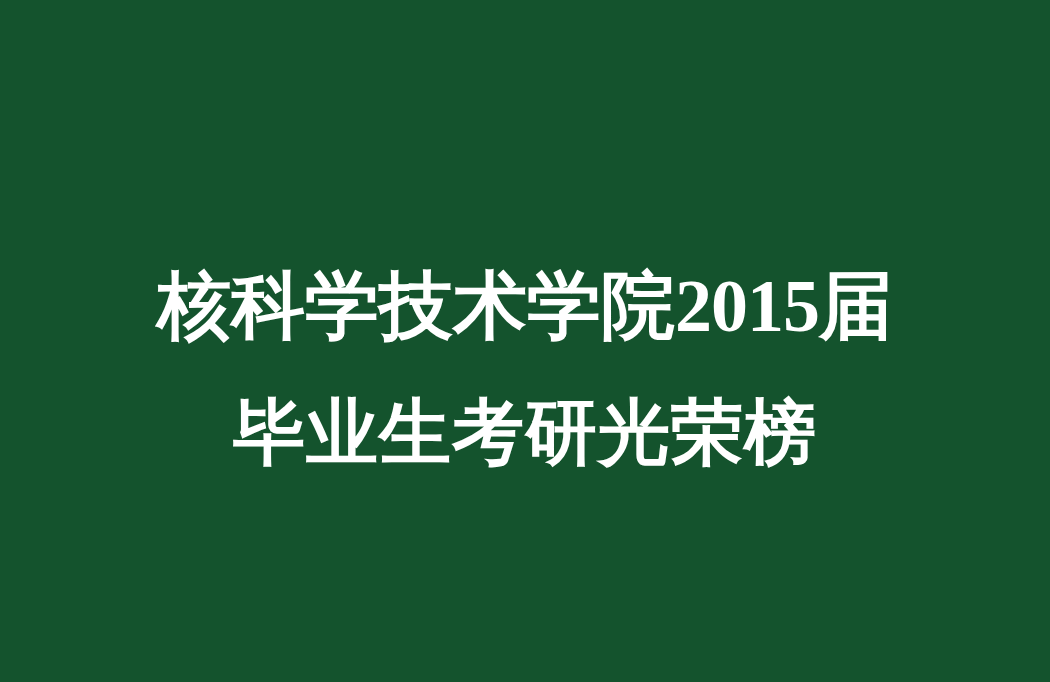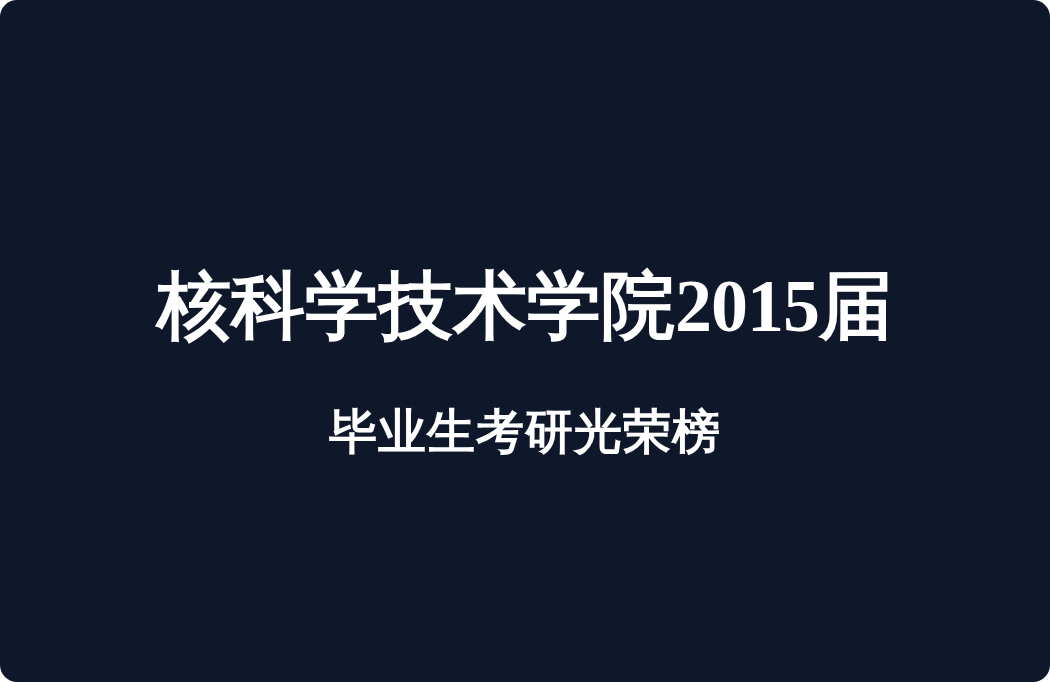--- a/index.html
+++ b/index.html
@@ -39,35 +39,35 @@
     font-size: 74px;
     line-height: 125px;
     font-weight: bold;
     letter-spacing: 0px;
     white-space: nowrap;
     text-align: center;
   }
 
   
   .title-line.line-2 {
-    font-size: 48px;
+    font-size: 72px;
     letter-spacing: 1px;
   }
 
   
   .year {
     font-family: "Liberation Serif", "DejaVu Serif", serif;
     font-weight: bold;
     letter-spacing: -1px;
   }
 </style>
 </head>
 <body>
 
-<div id="slide" style="background: #0f172a; border-radius: 17px;">
+<div id="slide" style="background: #14532d;">
 
   <div id="title-block" style="color: rgb(255, 255, 255);">
 
     <div class="title-line line-1"><span>核科学技术学院</span><span class="year">2015</span><span>届</span></div>
 
     <div class="title-line line-2">毕业生考研光荣榜</div>
 
   </div>
 
 </div>

